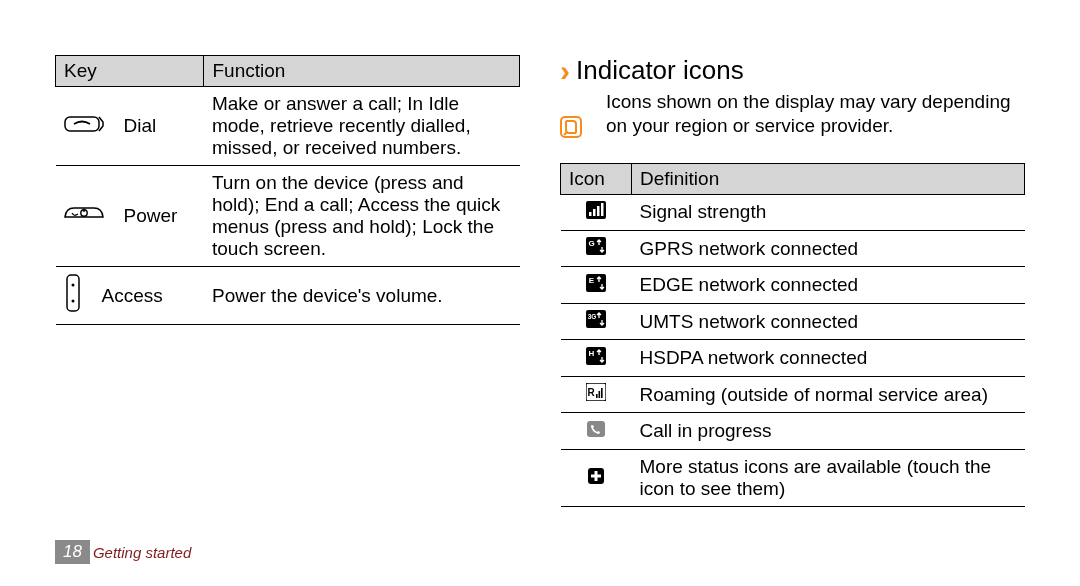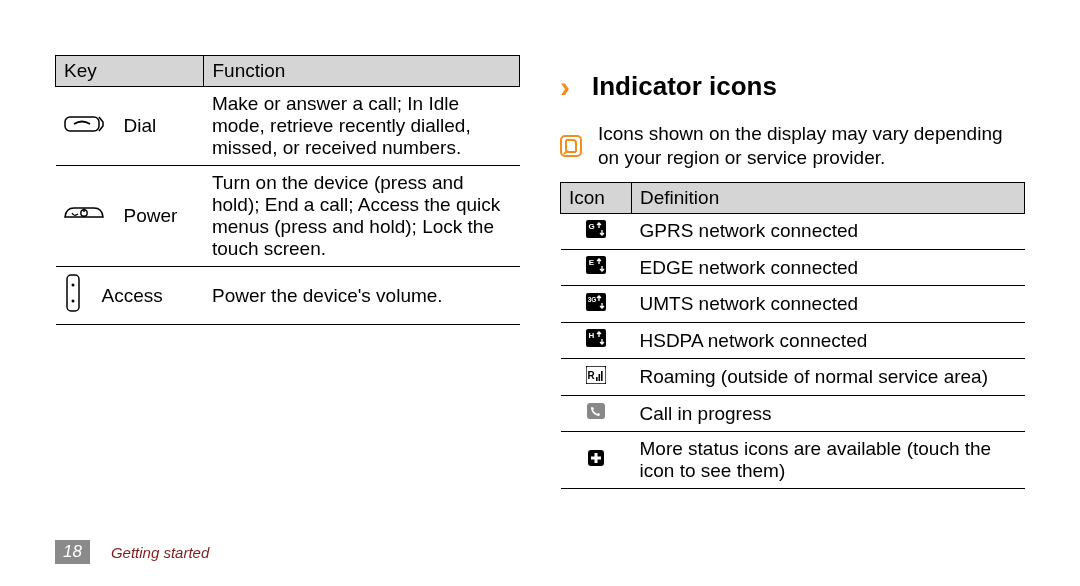--- a/index.html
+++ b/index.html
@@ -6,25 +6,25 @@
   .page{width:1080px;height:586px;position:relative;box-sizing:border-box;padding:55px 55px 0 55px;display:flex;gap:40px;}
   .col{flex:1;min-width:0;}
   table{border-collapse:collapse;width:100%;}
   th{background:#d5d5d5;text-align:left;font-weight:400;padding:4px 8px;border:1px solid #000;font-size:19px;}
   td{padding:6px 8px;border-bottom:1px solid #000000;vertical-align:middle;font-size:19px;}
   .key-table td:first-child{width:32%;}
   .key-cell{display:flex;align-items:center;gap:20px;}
   .icon-table td:first-child{width:55px;text-align:center;}
   .heading{display:flex;align-items:center;gap:6px;margin:0 0 4px 0;}
   .heading .caret{color:#f68b1e;font-size:30px;font-weight:bold;line-height:1;}
-  .heading h2{margin:16px;font-weight:700;font-size:26px;}
-  .note{display:flex;gap:16px;align-items:center;margin-bottom:12px;}
+  .heading h2{margin:0;font-weight:400;font-size:26px;}
+  .note{display:flex;gap:24px;align-items:flex-end;margin-bottom:25px;}
   .note-icon{flex:none;width:22px;height:22px;}
   .note-text{font-size:19px;line-height:1.25;}
-  .footer{position:absolute;left:55px;bottom:22px;display:flex;align-items:center;gap:21px;}
+  .footer{position:absolute;left:55px;bottom:22px;display:flex;align-items:center;gap:3px;}
   .pagenum{background:#8a8a8a;color:#fff;font-style:italic;font-size:17px;padding:2px 8px;}
   .section{font-style:italic;color:#7f1d1d;font-size:15px;}
   .ic{display:inline-block;vertical-align:middle;}
 </style>
 </head>
 <body>
 
 <div class="page">
 
   <div class="col">
@@ -103,20 +103,32 @@
     <table class="icon-table">
       <tbody>
           <tr>
         <th>Icon</th>
         <th>Definition</th>
       </tr>
       <tr>
         <td><span class="ic">
           <svg width="20" height="18" viewBox="0 0 20 18">
                   <rect x="0" y="0" width="20" height="18" rx="2" fill="#000"></rect>
+                  <rect x="3" y="11" width="2.5" height="4" fill="#fff"></rect>
+                  <rect x="7" y="8" width="2.5" height="7" fill="#fff"></rect>
+                  <rect x="11" y="5" width="2.5" height="10" fill="#fff"></rect>
+                  <rect x="15" y="2" width="2.5" height="13" fill="#fff"></rect>
+                </svg>
+        </span></td>
+        <td>Signal strength</td>
+      </tr>
+      <tr>
+        <td><span class="ic">
+          <svg width="20" height="18" viewBox="0 0 20 18">
+                  <rect x="0" y="0" width="20" height="18" rx="2" fill="#000"></rect>
                   <text x="5.5" y="9" font-size="8" font-weight="bold" fill="#fff" text-anchor="middle">G</text>
                   <path d="M13 3 L13 8 M11 5 L13 3 L15 5" stroke="#fff" stroke-width="1.3" fill="none"></path>
                   <path d="M16 15 L16 10 M14 13 L16 15 L18 13" stroke="#fff" stroke-width="1.3" fill="none"></path>
                 </svg>
         </span></td>
         <td>GPRS network connected</td>
       </tr>
       <tr>
         <td><span class="ic">
           <svg width="20" height="18" viewBox="0 0 20 18">

